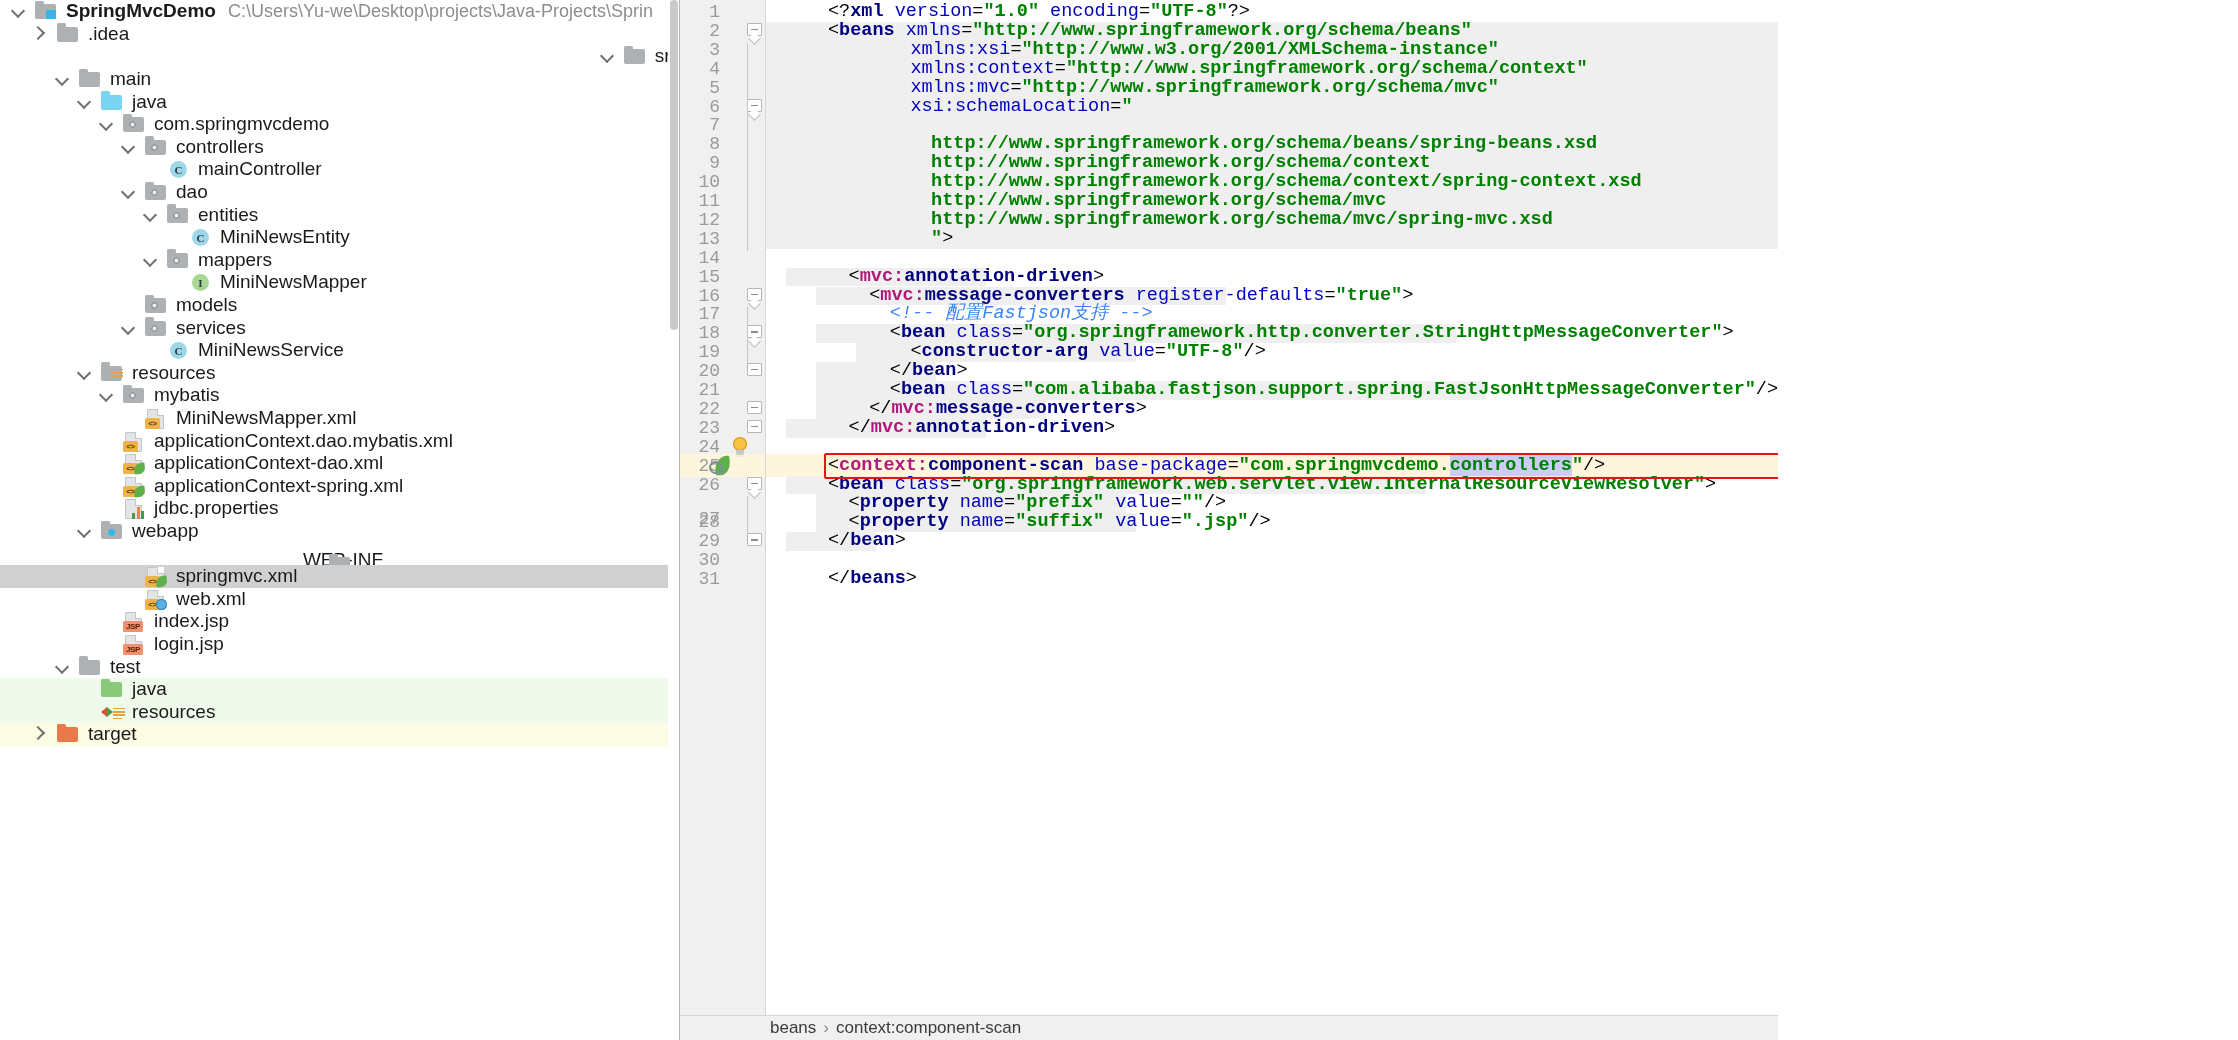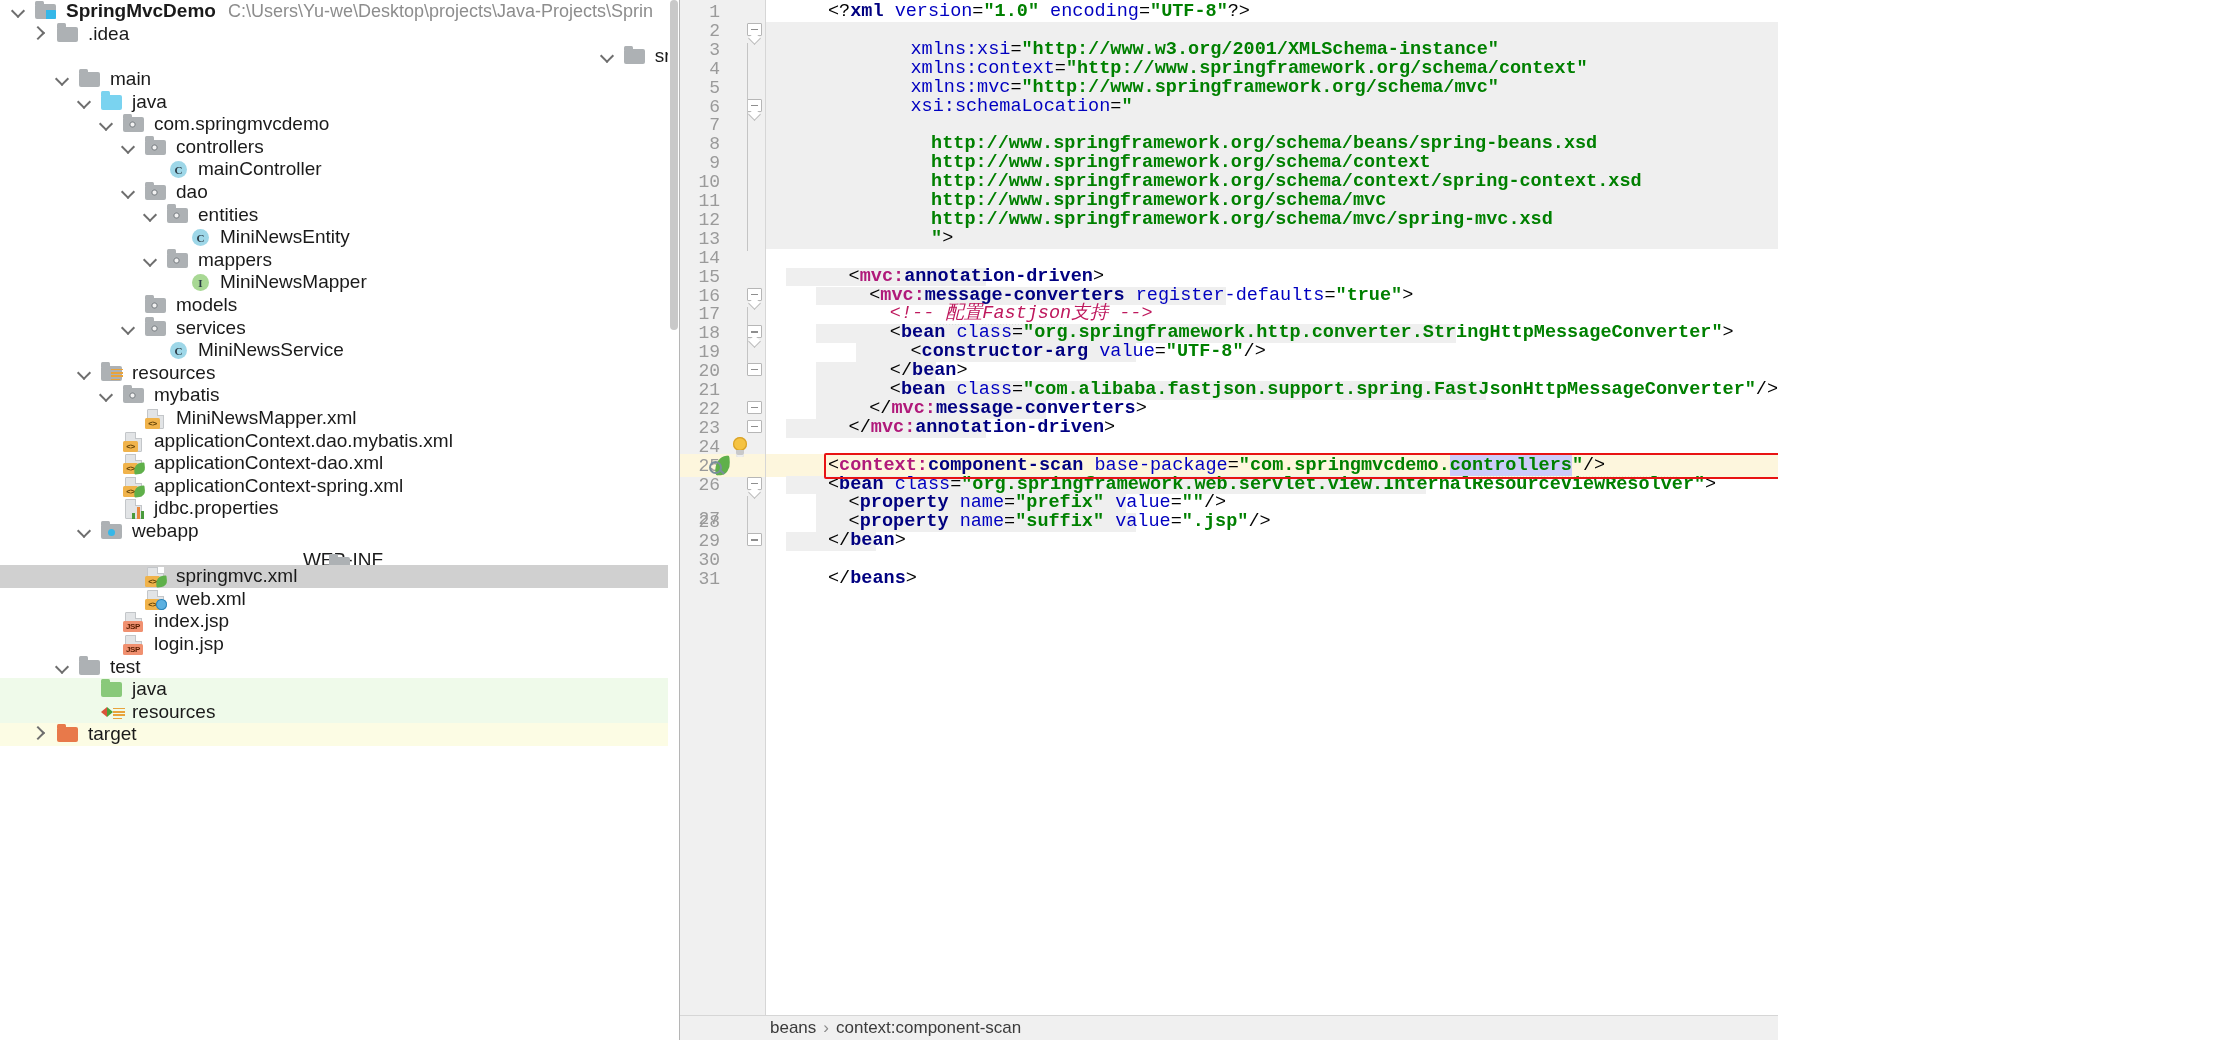--- a/index.html
+++ b/index.html
@@ -114,21 +114,21 @@
     font-family:"Liberation Mono", monospace; font-size:18.5px; color:#000;
   }
   .blockbg{ position:absolute; background:#efefef; height:27px; }
 
   
   .t-punct { color:#000000; }
   .t-tag   { color:#000080; font-weight:bold; }
   .t-ns    { color:#b0197a; font-weight:bold; }
   .t-attr  { color:#0000c0; }
   .t-val   { color:#008000; font-weight:bold; }
-  .t-cmt   { color:#be185d; font-style:italic; }
+  .t-cmt   { color:#3b82f6; font-style:italic; }
   .t-proc  { color:#000080; font-weight:bold; }
 
   .sel-token{ background:#ccccf8; }
 
   
   #line25-bg{ position:absolute; left:0; height:27px; background:#fdf6dd; }
   #redbox{ position:absolute; border:2.6px solid #e81313; border-radius:2px; height:29px; }
 
   
   .bulb{ position:absolute; width:16px; height:22px; }
@@ -597,20 +597,21 @@
         <div class="blockbg" style="top: 343.2px; height: 18.9px; left: 90px; width: 280px;"></div>
         <div class="blockbg" style="top: 362.1px; height: 18.9px; left: 50px; width: 120px;"></div>
         <div class="blockbg" style="top: 381px; height: 18.9px; left: 50px; width: 670px;"></div>
         <div class="blockbg" style="top: 399.9px; height: 18.9px; left: 50px; width: 230px;"></div>
         <div class="blockbg" style="top: 418.8px; height: 18.9px; left: 20px; width: 200px;"></div>
         <div class="blockbg" style="top: 475.5px; height: 18.9px; left: 20px; width: 640px;"></div>
         <div class="blockbg" style="top: 494.4px; height: 18.9px; left: 50px; width: 310px;"></div>
         <div class="blockbg" style="top: 513.3px; height: 18.9px; left: 50px; width: 320px;"></div>
         <div class="blockbg" style="top: 532.2px; height: 18.9px; left: 20px; width: 90px;"></div>
         <div class="codeline" style="top: -1px; height: 26.9px; line-height: 26.9px; left: 62px;"><span class="t-punct">&lt;?</span><span class="t-proc">xml</span><span class="t-punct"> </span><span class="t-attr">version</span><span class="t-punct">=</span><span class="t-val">"1.0"</span><span class="t-punct"> </span><span class="t-attr">encoding</span><span class="t-punct">=</span><span class="t-val">"UTF-8"</span><span class="t-punct">?&gt;</span></div>
+        <div class="codeline" style="top: 17.9px; height: 26.9px; line-height: 26.9px; left: 62px;"><span class="t-punct">&lt;</span><span class="t-tag">beans</span><span class="t-punct"> </span><span class="t-attr">xmlns</span><span class="t-punct">=</span><span class="t-val">"http://www.springframework.org/schema/beans"</span></div>
         <div class="codeline" style="top: 36.8px; height: 26.9px; line-height: 26.9px; left: 144.477px;"><span class="t-attr">xmlns:xsi</span><span class="t-punct">=</span><span class="t-val">"http://www.w3.org/2001/XMLSchema-instance"</span></div>
         <div class="codeline" style="top: 55.7px; height: 26.9px; line-height: 26.9px; left: 144.477px;"><span class="t-attr">xmlns:context</span><span class="t-punct">=</span><span class="t-val">"http://www.springframework.org/schema/context"</span></div>
         <div class="codeline" style="top: 74.6px; height: 26.9px; line-height: 26.9px; left: 144.477px;"><span class="t-attr">xmlns:mvc</span><span class="t-punct">=</span><span class="t-val">"http://www.springframework.org/schema/mvc"</span></div>
         <div class="codeline" style="top: 93.5px; height: 26.9px; line-height: 26.9px; left: 144.477px;"><span class="t-attr">xsi:schemaLocation</span><span class="t-punct">=</span><span class="t-val">"</span></div>
         <div class="codeline" style="top: 150.2px; height: 26.9px; line-height: 26.9px; left: 165.096px;"><span class="t-val">http://www.springframework.org/schema/context</span></div>
         <div class="codeline" style="top: 131.3px; height: 26.9px; line-height: 26.9px; left: 165.096px;"><span class="t-val">http://www.springframework.org/schema/beans/spring-beans.xsd</span></div>
         <div class="codeline" style="top: 169.1px; height: 26.9px; line-height: 26.9px; left: 165.096px;"><span class="t-val">http://www.springframework.org/schema/context/spring-context.xsd</span></div>
         <div class="codeline" style="top: 188px; height: 26.9px; line-height: 26.9px; left: 165.096px;"><span class="t-val">http://www.springframework.org/schema/mvc</span></div>
         <div class="codeline" style="top: 206.9px; height: 26.9px; line-height: 26.9px; left: 165.096px;"><span class="t-val">http://www.springframework.org/schema/mvc/spring-mvc.xsd</span></div>
         <div class="codeline" style="top: 225.8px; height: 26.9px; line-height: 26.9px; left: 165.096px;"><span class="t-val">"</span><span class="t-punct">&gt;</span></div>

